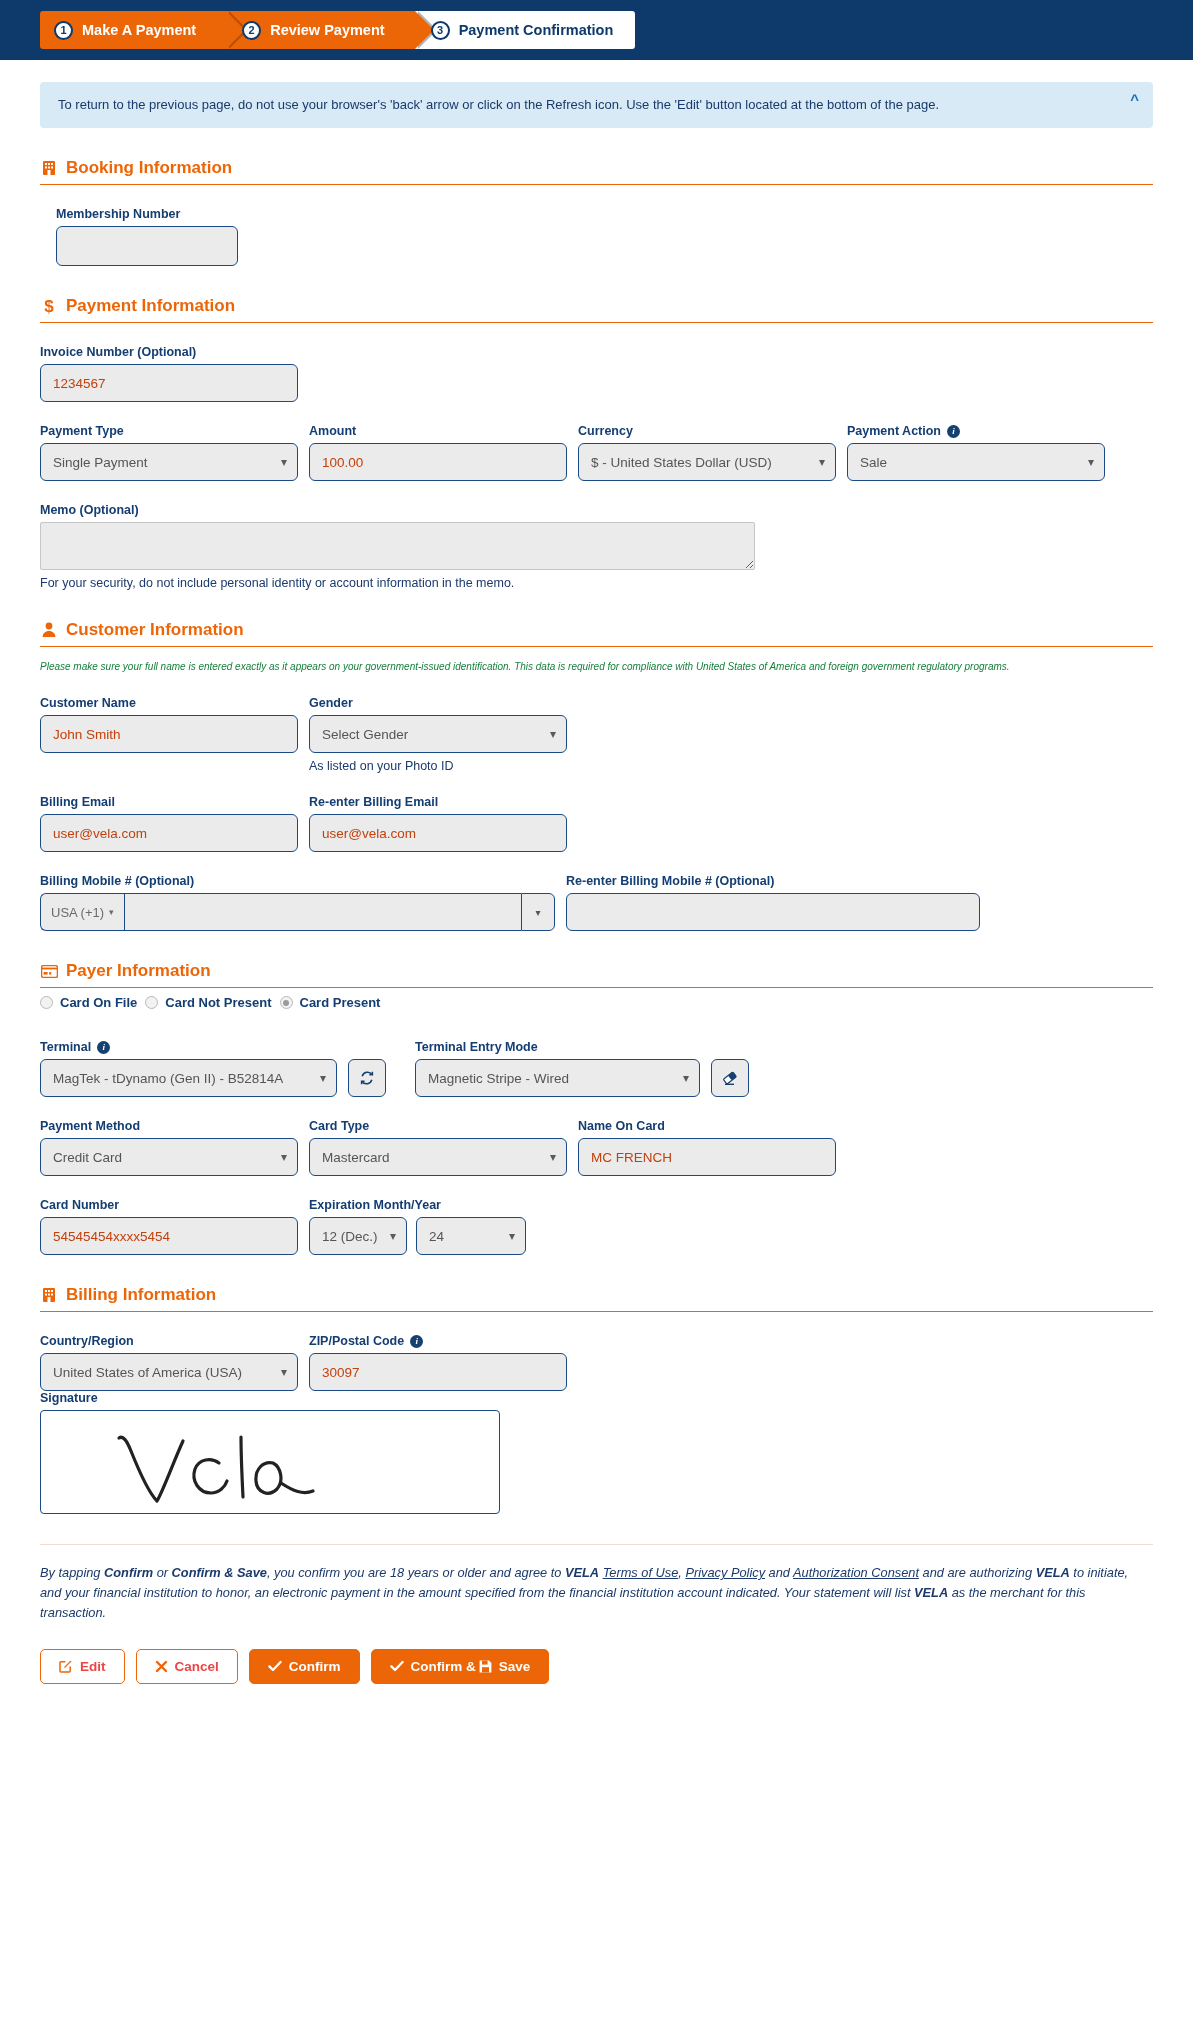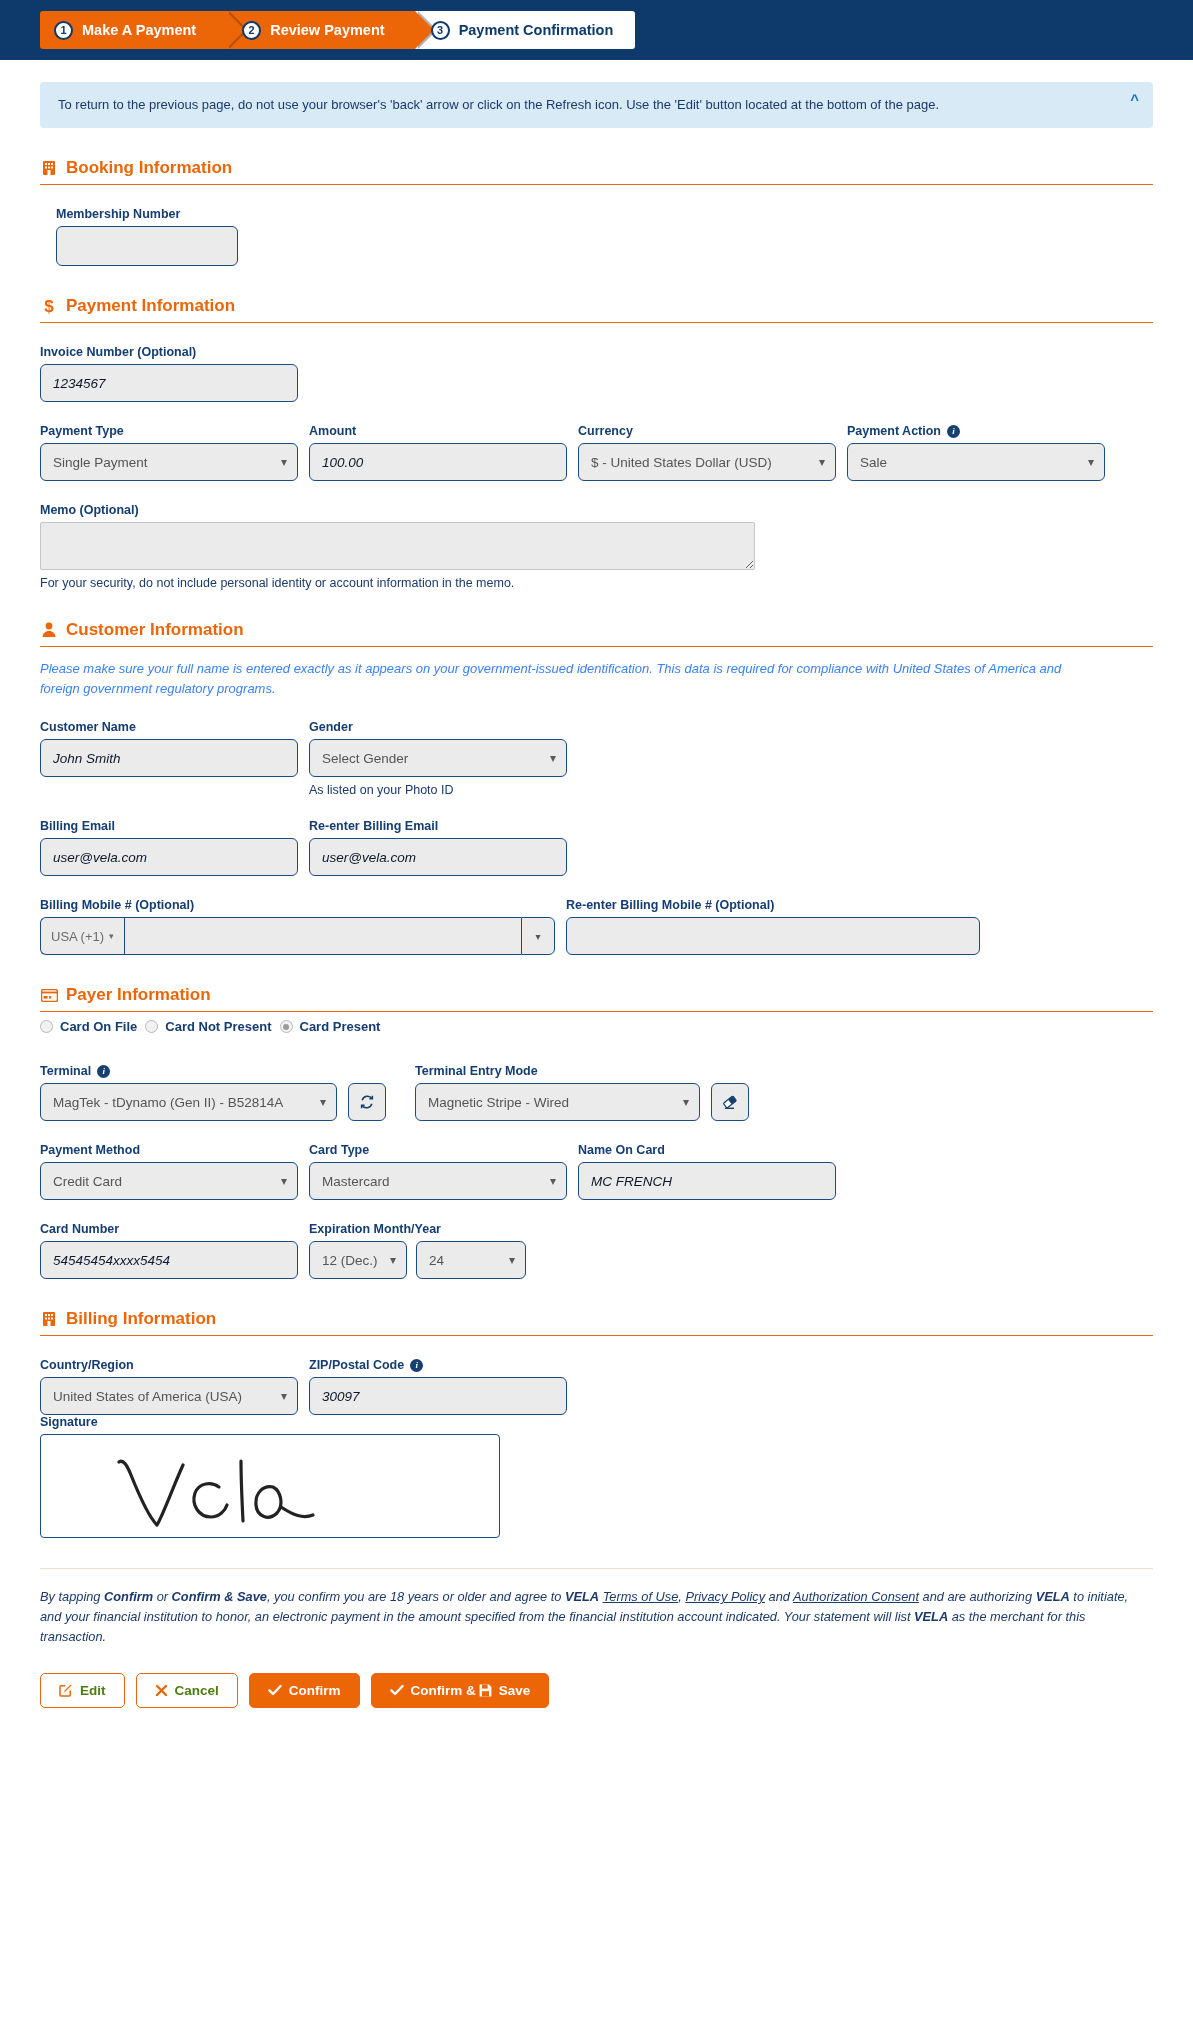--- a/index.html
+++ b/index.html
@@ -122,39 +122,39 @@
     background:#ebebeb;
     color:#555;
     font-size:13.5px;
     font-family:"Liberation Sans", sans-serif;
     padding:0 12px;
     display:flex; align-items:center;
     width:100%;
     overflow:hidden;
     white-space:nowrap;
   }
-  .inp.readonly { color:#0f172a;font-style:italic; }
+  .inp.readonly { color:#c2410c; }
   .sel { justify-content:space-between; padding-right:10px; cursor:pointer; }
   .sel .caret { color:#5a5a5a; font-size:12px; margin-left:8px; flex:0 0 auto; }
   .sel .val { overflow:hidden; text-overflow:ellipsis; }
   textarea.memo {
     width:100%;
     height:48px;
     border:1.3px solid #c6c6c6;
     background:#ebebeb;
     border-radius:2px;
     resize:vertical;
     font-family:"Liberation Sans", sans-serif;
     font-size:13px;
     padding:6px 8px;
     color:#555;
   }
   .hint { font-size:12.5px; color:#1b3a6b; margin-top:6px; }
   .note-italic {
-    font-size:13px; font-style:italic; color:#3b82f6;
+    font-size:10px; font-style:italic; color:#15803d;
     line-height:1.5; margin-top:12px;
   }
   .mt22 { margin-top:22px; }
 
   
   .info-i {
     width:13px;height:13px;border-radius:50%;
     background:#15406f;color:#fff;
     font-size:9px;font-weight:bold;font-style:italic;
     display:inline-flex;align-items:center;justify-content:center;
@@ -220,21 +220,21 @@
   .legal a { color:#1b3a6b; text-decoration:underline; }
 
   .btnrow { display:flex; gap:11px; margin-top:26px; padding-bottom:36px; }
   .btn {
     height:35px; border-radius:5px;
     font-size:13.5px; font-weight:bold;
     display:inline-flex;align-items:center;justify-content:center;gap:7px;
     padding:0 18px; cursor:pointer; white-space:nowrap;
     font-family:"Liberation Sans", sans-serif;
   }
-  .btn.outline { background:#ffffff; border:1.3px solid #ec6608; color:#4d7c0f; }
+  .btn.outline { background:#ffffff; border:1.3px solid #ec6608; color:#ef4444; }
   .btn.solid { background:#ec6608; border:1.3px solid #ec6608; color:#ffffff; }
   .btn svg { display:block; }
 
   .w-membership { width:182px;margin-left:16px; }
   .w-invoice { width:258px; }
   .w-paytype { width:258px; }
   .w-amount { width:258px; }
   .w-currency { width:258px; }
   .w-payaction { width:258px; }
   .w-memo { width:715px; }

